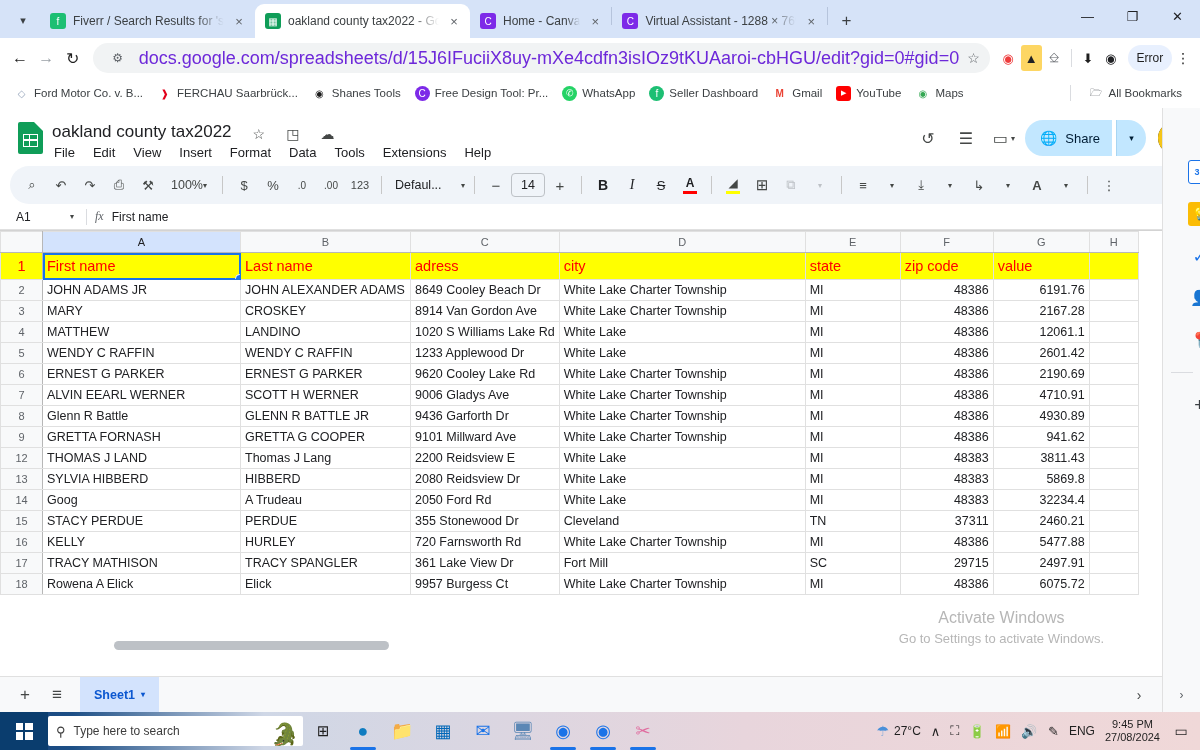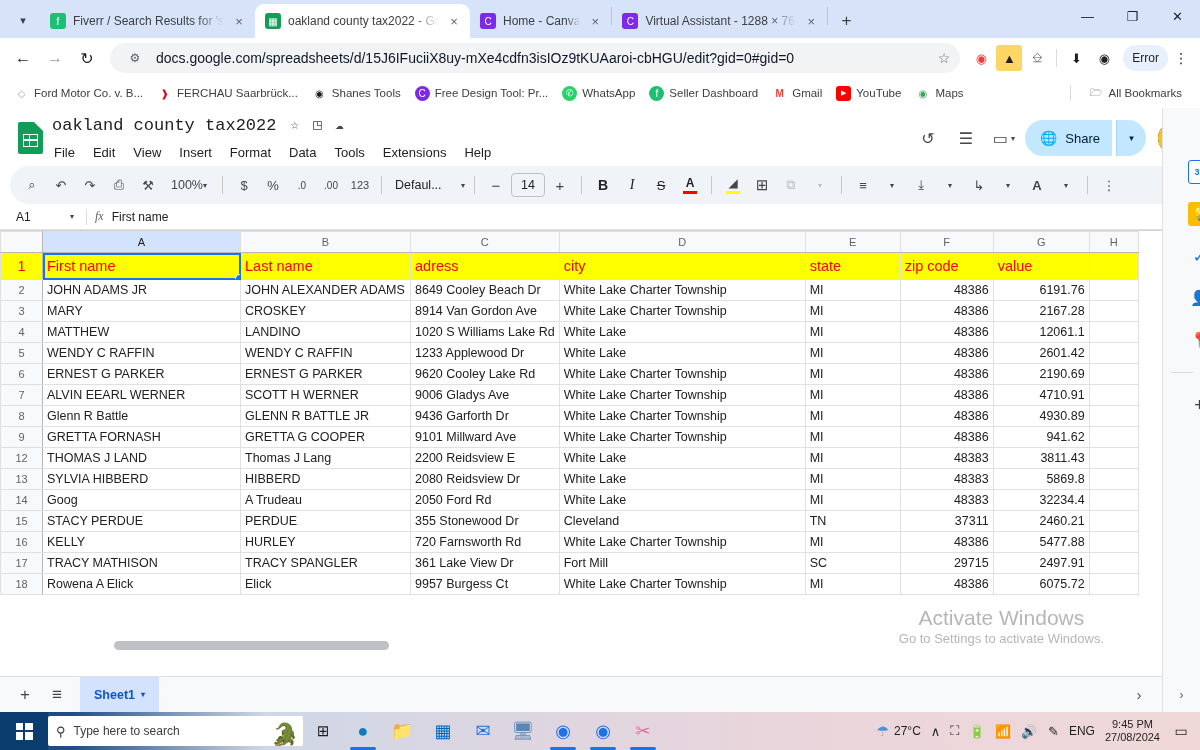--- a/index.html
+++ b/index.html
@@ -29,21 +29,21 @@
   .tab .tab-close { width: 16px; height: 16px; display:flex; align-items:center; justify-content:center; font-size:13px; color:#5f6368; flex:0 0 16px;}
   .tab-sep { width:1px; height:18px; background:#b6c4dc; align-self:center; margin-bottom:6px;}
   .newtab { width: 28px; height: 28px; display:flex; align-items:center; justify-content:center; font-size:17px; color:#3c4043; margin: 0 0 3px 4px;}
   .winbtns { position: absolute; right: 0; top: 0; display: flex; height: 33px; }
   .winbtn { width: 45px; height: 33px; display: flex; align-items: center; justify-content: center; color: #202124; font-size: 13px; }
 
   
   .navbar { height: 40px; background: #fff; display: flex; align-items: center; padding: 0 8px; gap: 2px; }
   .navicon { width: 30px; height: 30px; border-radius: 50%; display:flex; align-items:center; justify-content:center; color:#1f1f1f; font-size:16px; }
   .omnibox { flex: 1 1 auto; height: 30px; background: #f1f3f4; border-radius: 16px; display: flex; align-items: center; padding: 0 10px 0 12px; margin: 0 6px; gap: 8px; }
-  .omnibox .url { flex: 1 1 auto; font-size: 14px; color: #0f172a; white-space: nowrap; overflow: hidden; }
+  .omnibox .url { flex: 1 1 auto; font-size: 18px; color: #6d28d9; white-space: nowrap; overflow: hidden; }
   .omnibox .star { font-size: 14px; color: #5f6368; }
   .ext { width: 26px; height: 26px; display:flex; align-items:center; justify-content:center; font-size:13px; }
   .ext-sep { width: 1px; height: 18px; background: #dadce0; margin: 0 4px; }
   .errorpill { height: 26px; border-radius: 13px; background: #e8f0fe; color: #1f1f1f; font-size: 12px; display: flex; align-items: center; padding: 0 9px; margin-left: 4px; }
   .kebab { width: 22px; display:flex; align-items:center; justify-content:center; font-size:14px; color:#1f1f1f; }
 
   
   .bookmarks { height: 30px; background: #fff; display: flex; align-items: center; padding: 0 8px; gap: 2px; font-size: 11.5px; color: #3c4043; }
   .bm { display: flex; align-items: center; gap: 5px; padding: 3px 6px; border-radius: 6px; white-space: nowrap; }
   .bm-ico { width: 15px; height: 15px; flex:0 0 15px; display:flex;align-items:center;justify-content:center; font-size:10px; border-radius:3px;}
@@ -54,21 +54,21 @@
   .sheets { position: absolute; top: 108px; left: 0; width: 1200px; height: 604px; background: #fff; }
 
   .gs-header { height: 58px; display: flex; align-items: flex-start; padding: 8px 10px 0 12px; }
   .gs-logo { width: 36px; height: 40px; display:flex; align-items:flex-start; justify-content:center; padding-top:6px;}
   .gs-logo-sq { width: 25px; height: 32px; background: #0f9d58; border-radius: 2px; position: relative; }
   .gs-logo-sq::after { content:""; position:absolute; right:0; top:0; border-width:0 9px 9px 0; border-style:solid; border-color: #fff #fff transparent transparent;}
   .gs-logo-grid { position:absolute; left:5px; top:12px; width:15px; height:13px; border:1.6px solid #fff;}
   .gs-logo-grid::before{content:"";position:absolute;left:0;top:4px;width:100%;height:1.6px;background:#fff;}
   .gs-logo-grid::after{content:"";position:absolute;left:5px;top:0;width:1.6px;height:100%;background:#fff;}
   .gs-titleblock { margin-left: 4px; flex: 1 1 auto; }
-  .gs-titlerow { display: flex; align-items: flex-start; gap: 14px; height: 26px; font-family: Liberation Mono, monospace; }
+  .gs-titlerow { display: flex; align-items: flex-end; gap: 21px; height: 26px; }
   .gs-title { font-size: 17px; color: #202124; }
   .gs-ticon { font-size: 14px; color: #444746; }
   .gs-menus { display: flex; gap: 14px; font-size: 13px; color: #202124; margin-top: 2px; }
   .gs-menu { padding: 1px 2px; }
   .gs-headright { display: flex; align-items: center; gap: 4px; padding-top: 4px; }
   .gs-hicon { width: 34px; height: 34px; border-radius: 50%; display:flex;align-items:center;justify-content:center; font-size:16px; color:#444746;}
   .share-btn { height: 36px; background: #c2e7ff; border-radius: 18px 0 0 18px; display: flex; align-items: center; gap: 7px; padding: 0 12px 0 16px; font-size: 13px; color: #001d35; }
   .share-caret { height: 36px; width: 30px; background: #c2e7ff; border-radius: 0 18px 18px 0; display:flex;align-items:center;justify-content:center; font-size:9px; color:#001d35; border-left: 1px solid #a8d5f2;}
   .avatar { width: 32px; height: 32px; border-radius: 50%; margin-left: 8px; background: #202124; overflow:hidden; position:relative; }
   .avatar::before{content:"";position:absolute;inset:0;background:radial-gradient(circle at 50% 38%, #e8b48a 0 26%, transparent 27%), linear-gradient(#f5c518 0 100%);}
@@ -96,21 +96,21 @@
   .colhead.sel { background: #d3e3fd; color: #202124; }
   .rowhead { background: #f8f9fa; text-align: center; color: #5f6368; font-size: 11px; width: 42px; border-right: 1px solid #b7b7b7 !important;}
   .corner { background: #f8f9fa; width: 42px; border-bottom: 1px solid #b7b7b7 !important; border-right: 1px solid #b7b7b7 !important;}
   tr.hdrow td { background: #ffff00; color: #ff0000; font-size: 14.5px; height: 27px; }
   tr.hdrow td.sel-cell { outline: 2px solid #1a73e8; outline-offset: -2px; position: relative; }
   tr.hdrow td.sel-cell::after { content:""; position: absolute; right: -4px; bottom: -4px; width: 7px; height: 7px; background: #1a73e8; border: 1px solid #fff; border-radius: 50%; }
   td.num { text-align: right; padding-right: 6px; }
   td.datarow { height: 21.2px; }
 
   .watermark { position: absolute; right: 96px; bottom: 6px; text-align: center; color: #b6b6b6; pointer-events: none; }
-  .wm1 { font-size: 21px; line-height: 24px; }
+  .wm1 { font-size: 16px; line-height: 24px; }
   .wm2 { font-size: 13px; line-height: 18px; }
 
   .vscroll { position: absolute; right: 2px; top: 22px; bottom: 14px; width: 11px; }
   .vscroll .thumb { position:absolute; top:0; left:1px; width:9px; height: 35px; background:#bdc1c6; border-radius:5px;}
   .vscroll .arrowup, .vscroll .arrowdn { position:absolute; left:0; width:11px; text-align:center; font-size:8px; color:#5f6368;}
   .vscroll .arrowup { bottom: 18px; } .vscroll .arrowdn { bottom: 2px; }
   .hscroll { position: absolute; left: 42px; right: 70px; bottom: 2px; height: 11px; }
   .hscroll .thumb { position:absolute; left:72px; width: 275px; height: 9px; background:#bdc1c6; border-radius:5px;}
 
   

